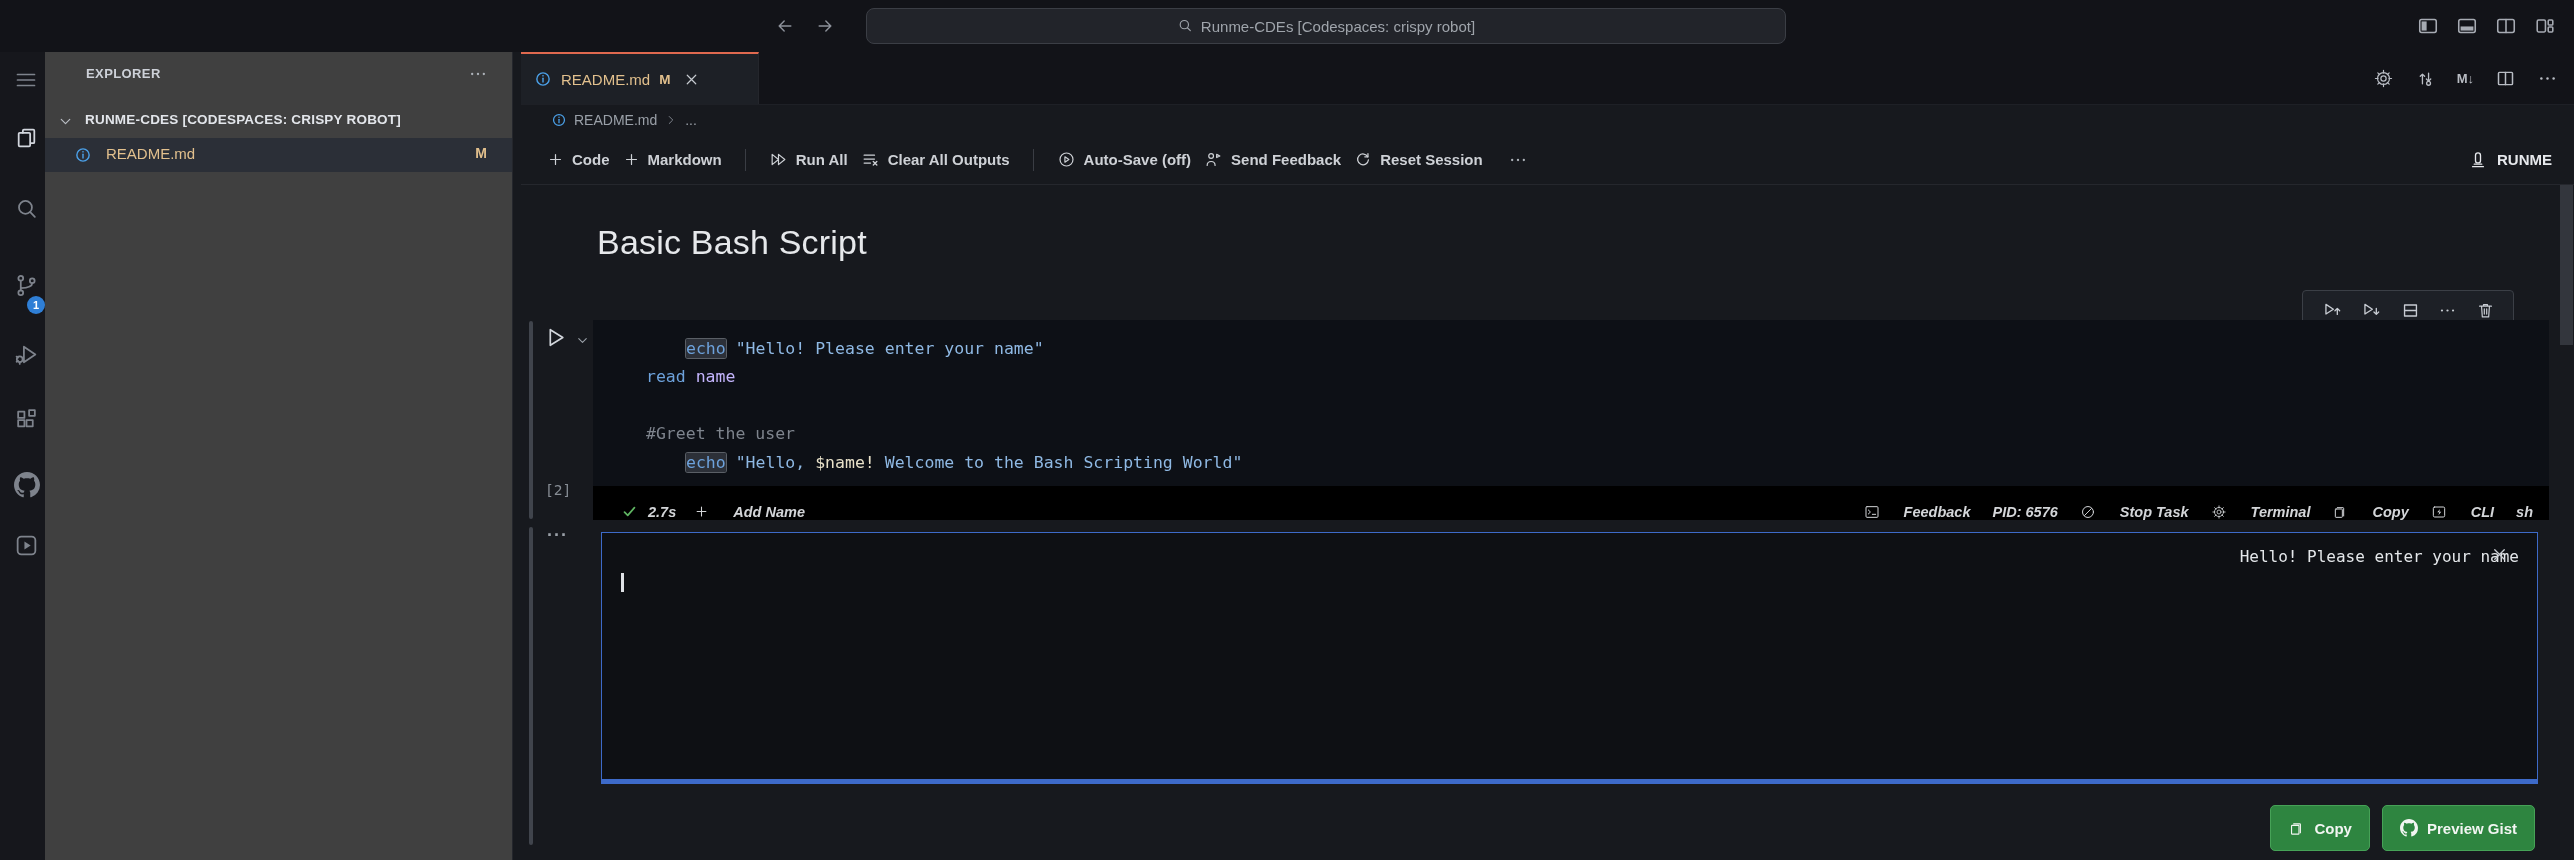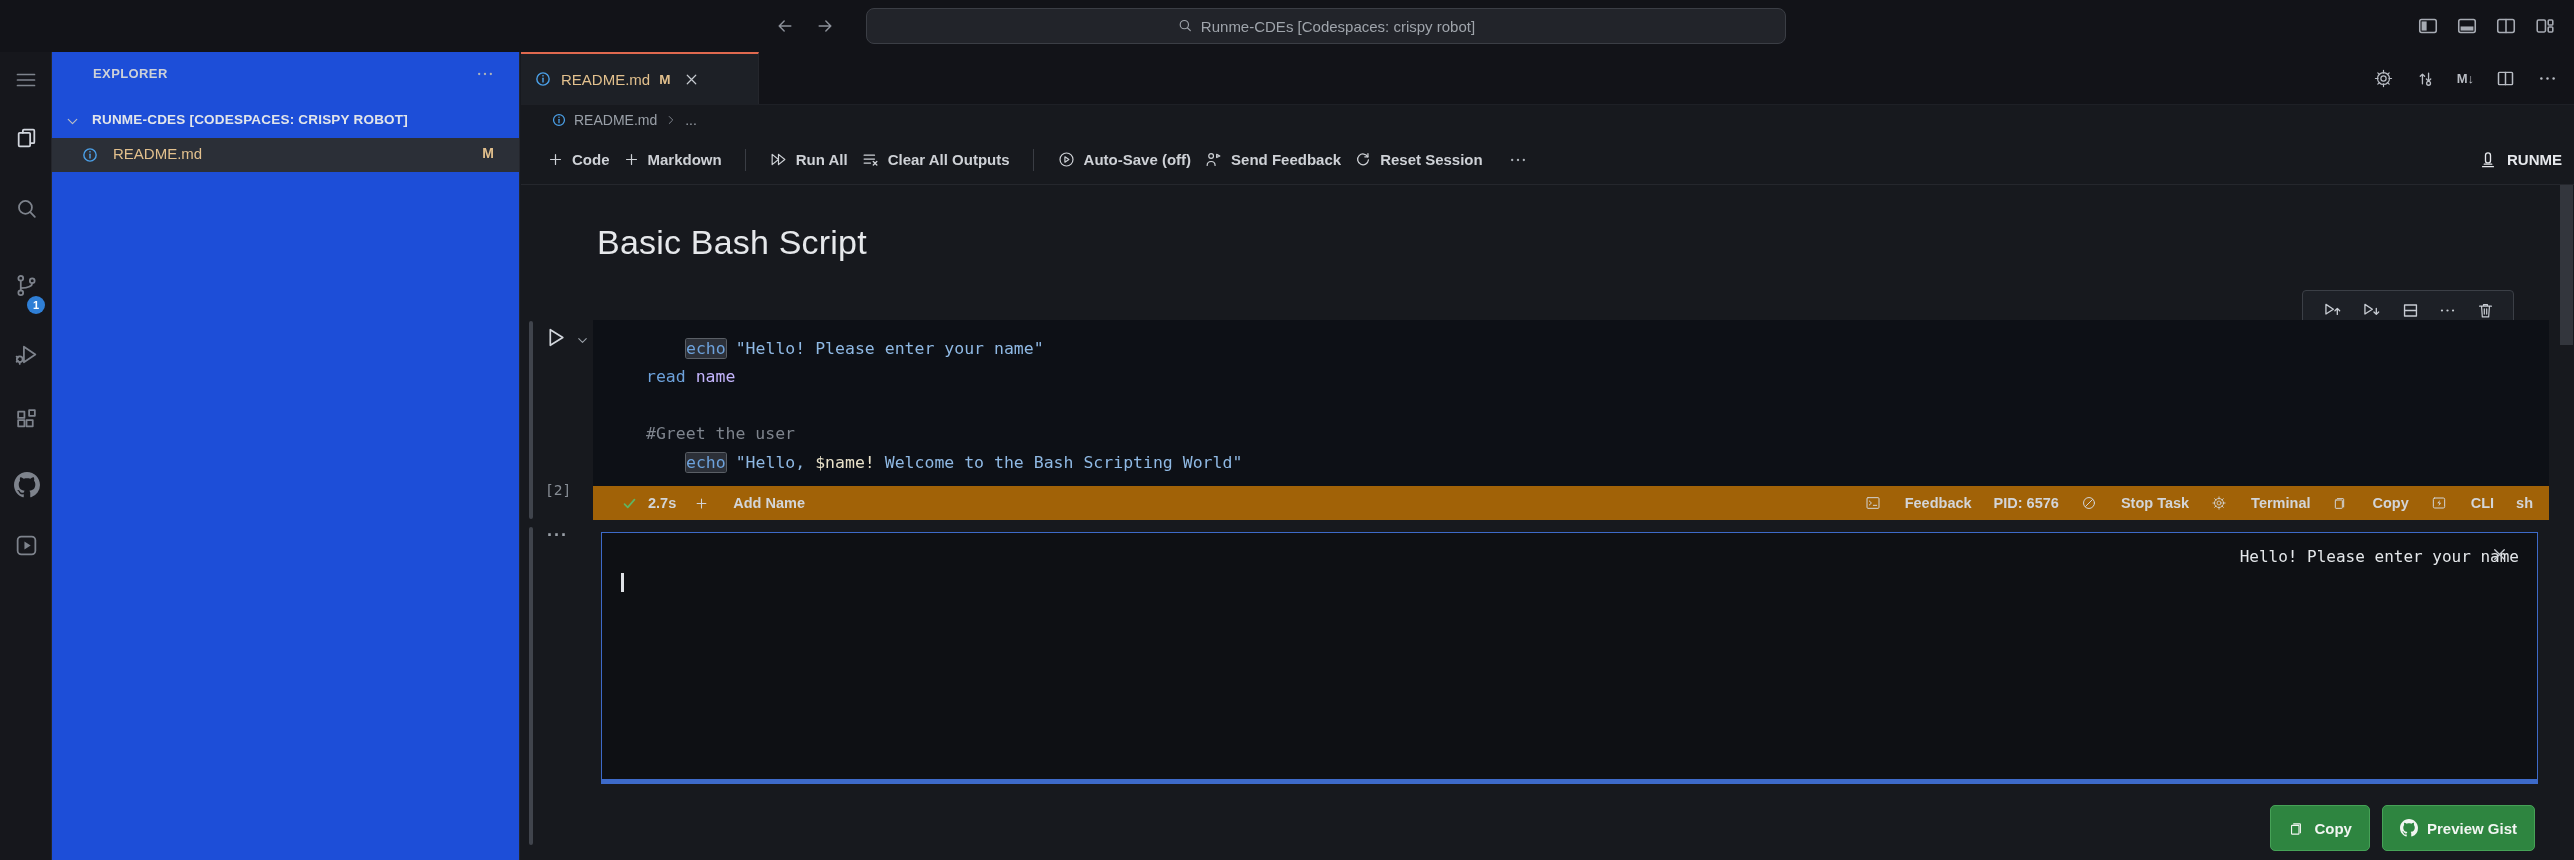--- a/index.html
+++ b/index.html
@@ -19,21 +19,21 @@
 
   
   .activitybar { position:absolute; left:0; top:52px; bottom:0; width:52px; background:#16171c; border-right:1px solid #24262c; }
   .ab-item { position:absolute; left:14px; width:24px; height:24px; color:#7e838c; }
   .ab-item.active { color:#d3d7de; }
   .ab-badge { position:absolute; left:27px; top:244px; width:18px; height:18px; border-radius:50%;
               background:#2f7fd6; color:#fff; font-size:11px; font-weight:700;
               display:flex; align-items:center; justify-content:center; }
 
   
-  .sidebar { position:absolute; left:52px; top:52px; bottom:0; width:468px; background:#1d4ed8; border-right:1px solid #24262c; }
+  .sidebar { position:absolute; left:45px; top:52px; bottom:0; width:468px; background:#404040; border-right:1px solid #24262c; }
   .sb-header { position:absolute; left:0; top:8px; width:100%; height:28px; }
   .sb-title { position:absolute; left:41px; top:6px; font-size:13px; font-weight:700; letter-spacing:.4px; color:#cdd1d8; }
   .sb-more { position:absolute; right:24px; top:4px; color:#aeb3ba; }
   .sb-section { position:absolute; left:0; top:56px; width:100%; height:27px; display:flex; align-items:center; }
   .sb-chevron { position:absolute; left:12px; top:5px; color:#b9bdc4; }
   .sb-section-label { position:absolute; left:40px; top:4px; font-size:13.5px; font-weight:700; color:#e2e5ea; letter-spacing:.2px; }
   .sb-file-row { position:absolute; left:0; top:86px; width:100%; height:34px; background:#2b2f37; display:flex; align-items:center; }
   .file-info-icon { position:absolute; left:29px; top:8px; color:#4ba0e8; }
   .sb-file-name { position:absolute; left:61px; top:7px; font-size:15px; color:#e2c08d; }
   .sb-file-badge { position:absolute; right:25px; top:7px; font-size:14px; font-weight:600; color:#e2c08d; }
@@ -49,21 +49,21 @@
   .editor-actions { margin-left:auto; display:flex; align-items:center; gap:21px; padding-right:16px; color:#b9bdc4; }
   .md-preview-label { font-size:13px; font-weight:700; }
 
   .breadcrumbs { height:30px; background:#17191e; display:flex; align-items:center; padding-left:30px; gap:7px;
                  color:#9aa0a8; font-size:14px; }
   .nb-toolbar { height:50px; background:#17191e; border-bottom:1px solid #25272d; display:flex; align-items:center;
                 padding-left:26px; gap:13px; color:#ced1d6; font-size:15px; font-weight:600; }
   .tb-item { display:flex; align-items:center; gap:8px; white-space:nowrap; }
   .tb-divider { width:1px; height:22px; background:#3a3d44; margin:0 10px; }
   .tb-more { color:#aeb3ba; margin-left:12px; }
-  .kernel { margin-left:auto; display:flex; align-items:center; gap:9px; padding-right:12px;
+  .kernel { margin-left:auto; display:flex; align-items:center; gap:9px; padding-right:22px;
             font-size:15px; font-weight:700; color:#e6e8ec; }
 
   
   .notebook { position:relative; flex:1; background:#17191e; }
   .nb-heading { position:absolute; left:76px; top:38px; font-size:34px; font-weight:400; color:#e6e8eb; letter-spacing:.2px; }
 
   .cell-toolbar { position:absolute; left:1781px; top:105px; width:212px; height:40px; background:#1d2026;
                   border:1px solid #3b3f46; border-radius:4px; display:flex; align-items:center;
                   justify-content:space-evenly; color:#c8ccd3; }
   .focus-bar { position:absolute; left:8px; width:3.5px; background:#40444c; border-radius:2px; }
@@ -76,22 +76,22 @@
   .cell { position:absolute; left:72px; top:135px; width:1956px; height:200px; background:#0d1016; }
   .code-area { padding:15px 0 0 53px; font-family:"DejaVu Sans Mono", monospace; font-size:16.5px; line-height:28.4px; white-space:pre; }
   .tok-kw  { color:#6da2dc; }
   .tok-str { color:#8fb9e4; }
   .tok-cmt { color:#7e848d; }
   .tok-var { color:#e8e1c9; }
   .tok-varp{ color:#c4b5fd; }
   .tok-plain { color:#cdd2d8; }
   .tok-hl { background:#2c3038; box-shadow:0 0 0 1px #5a5f66; border-radius:2px;margin-left:40px; }
 
-  .cell-status { position:absolute; left:0; bottom:0; width:100%; height:34px; background:#a16207;
-                 display:flex; align-items:center; font-size:14.5px; font-weight:600; color:#d3d5d8; }
+  .cell-status { position:absolute; left:0; bottom:0; width:100%; height:34px; background:#000000;
+                 display:flex; align-items:flex-end; font-size:14.5px; font-weight:600; color:#d3d5d8;font-style:italic; }
   .cs-left { display:flex; align-items:center; gap:10px; padding-left:28px; }
   .cs-duration { margin-right:8px; }
   .cs-right { margin-left:auto; display:flex; align-items:center; gap:22px; padding-right:16px; }
   .cs-item { display:flex; align-items:center; gap:24px; white-space:nowrap; }
   .check { color:#5fb562; }
 
   .output-dots { position:absolute; left:26px; top:340px; color:#9aa0a8; font-size:18px; font-weight:700; letter-spacing:1px; }
   .terminal { position:absolute; left:80px; top:347px; width:1937px; height:252px; background:#0e1014;
               border:1.5px solid #3d6ac9; border-bottom:5px solid #3d6ac9;text-align:right; }
   .term-content { padding:12px 18px; font-family:"DejaVu Sans Mono", monospace; font-size:16px; line-height:24px; color:#e4e7ea; }

